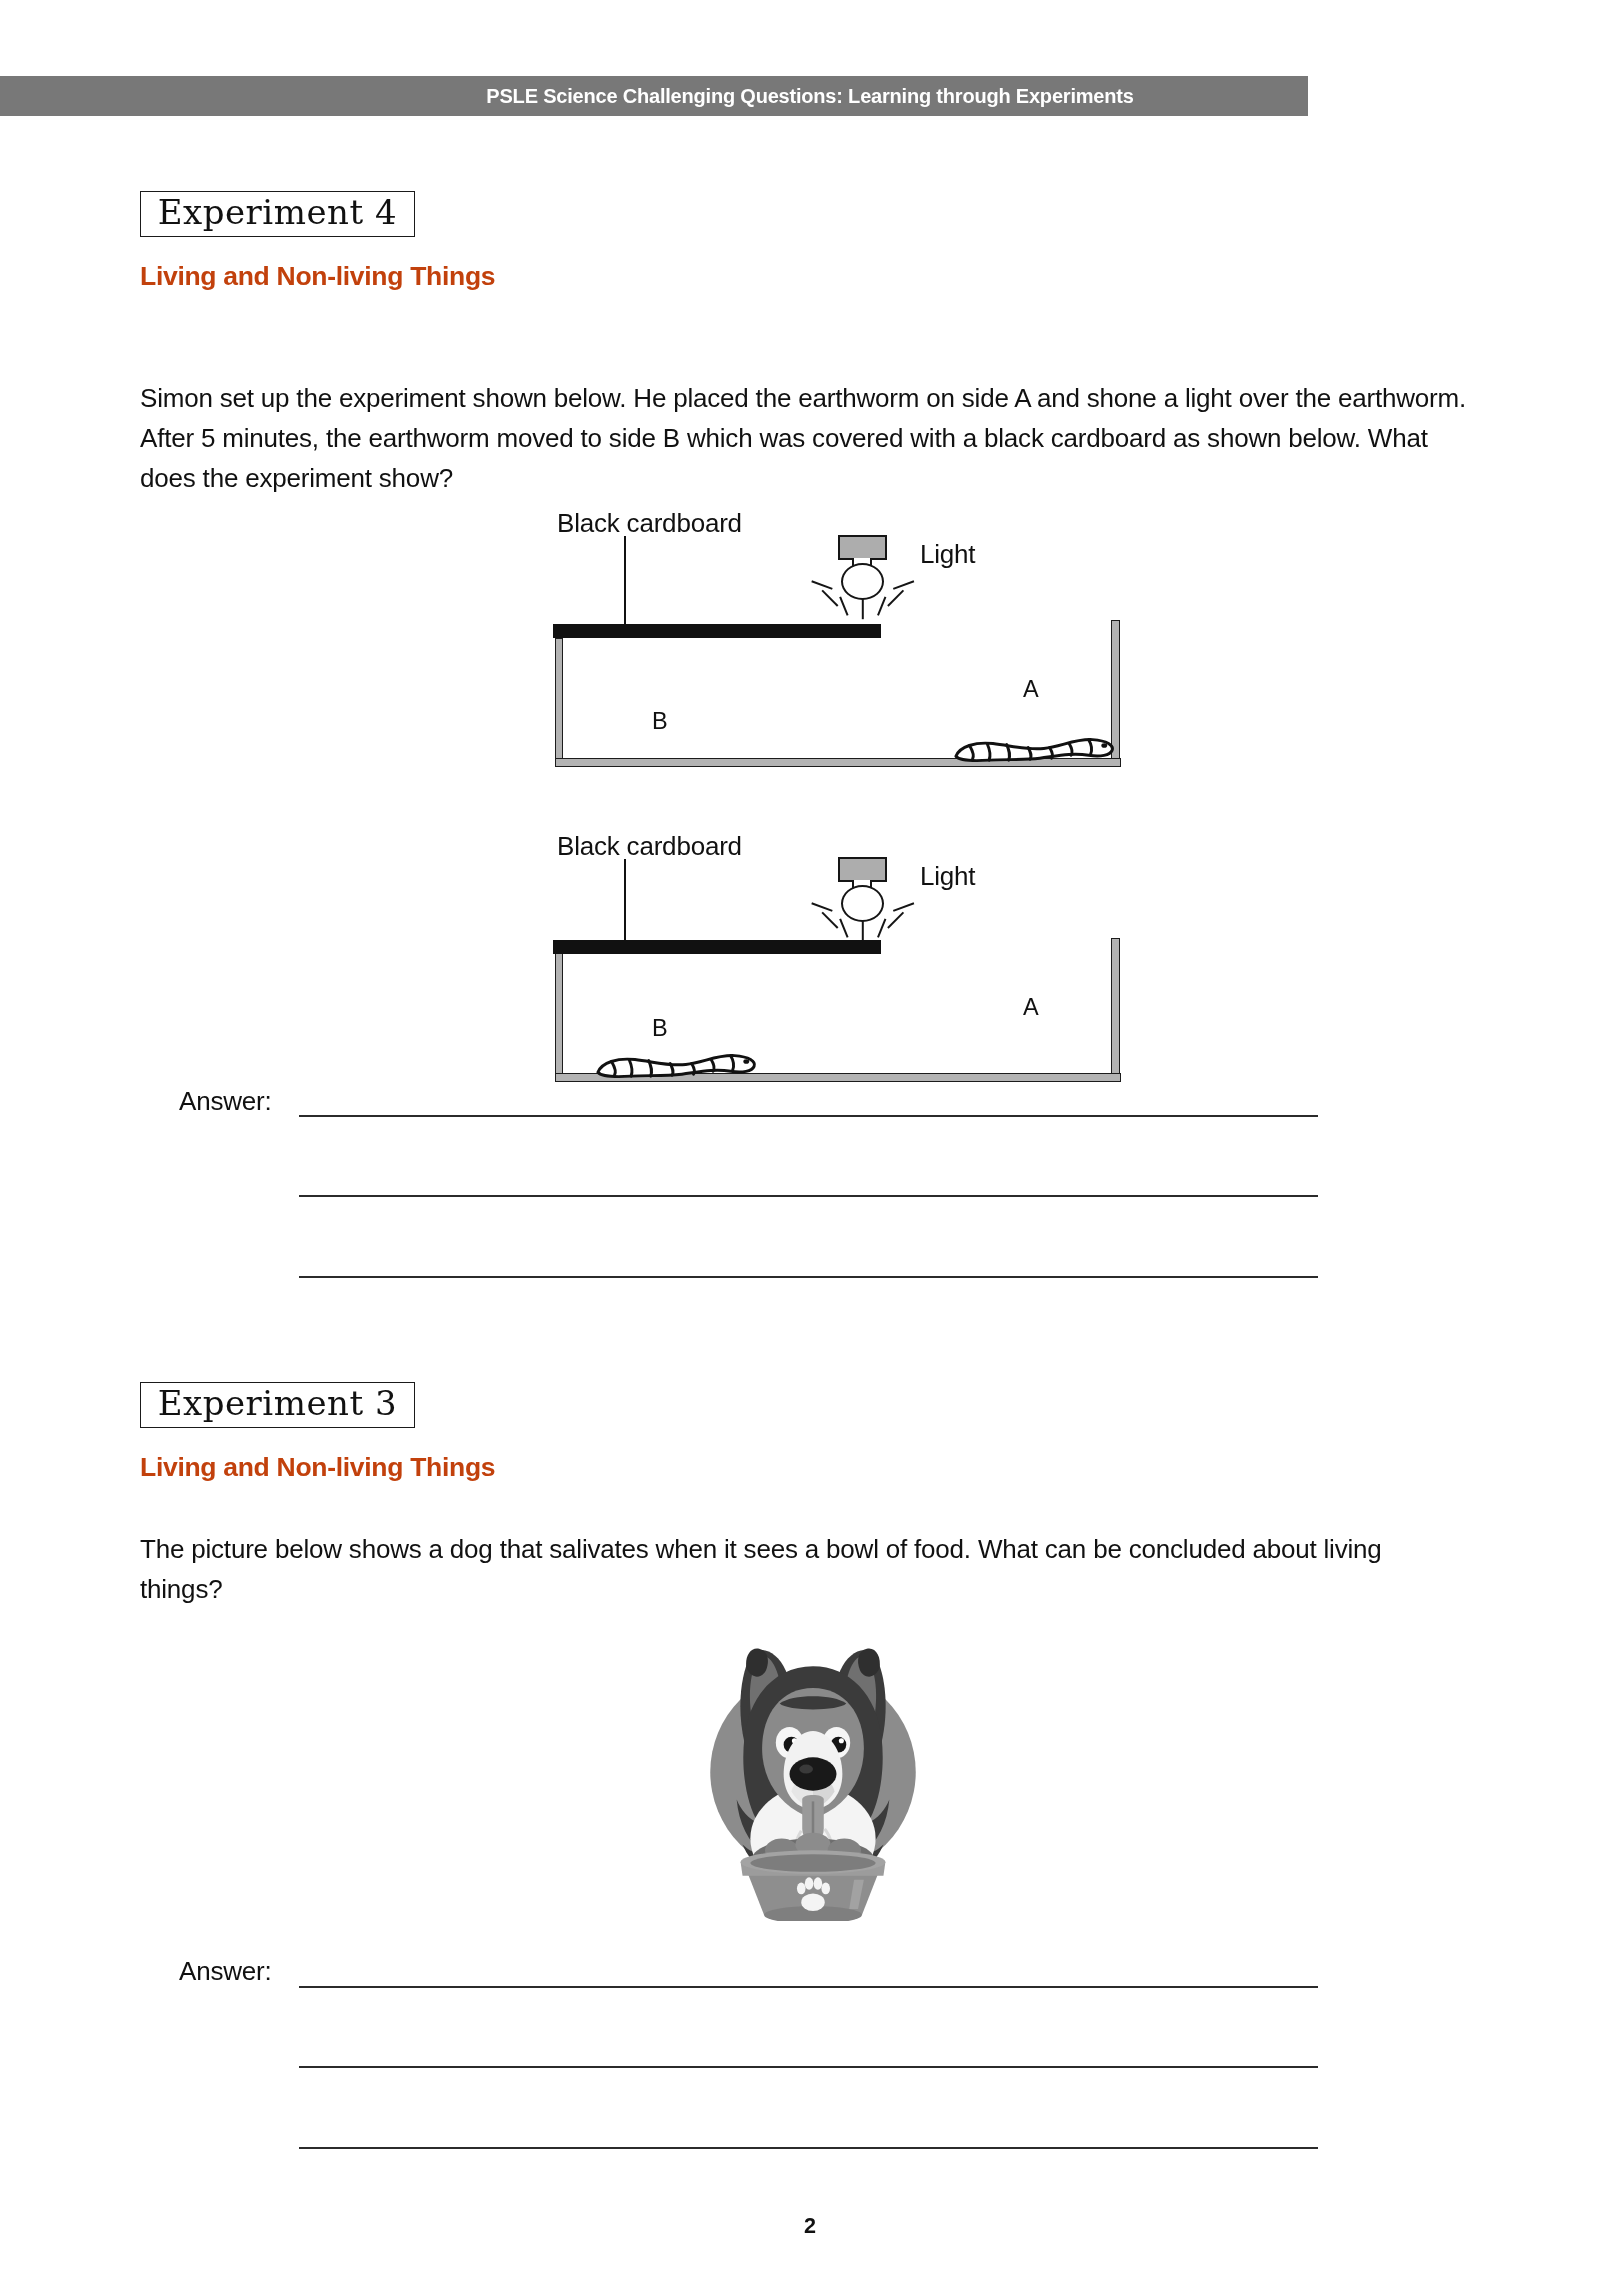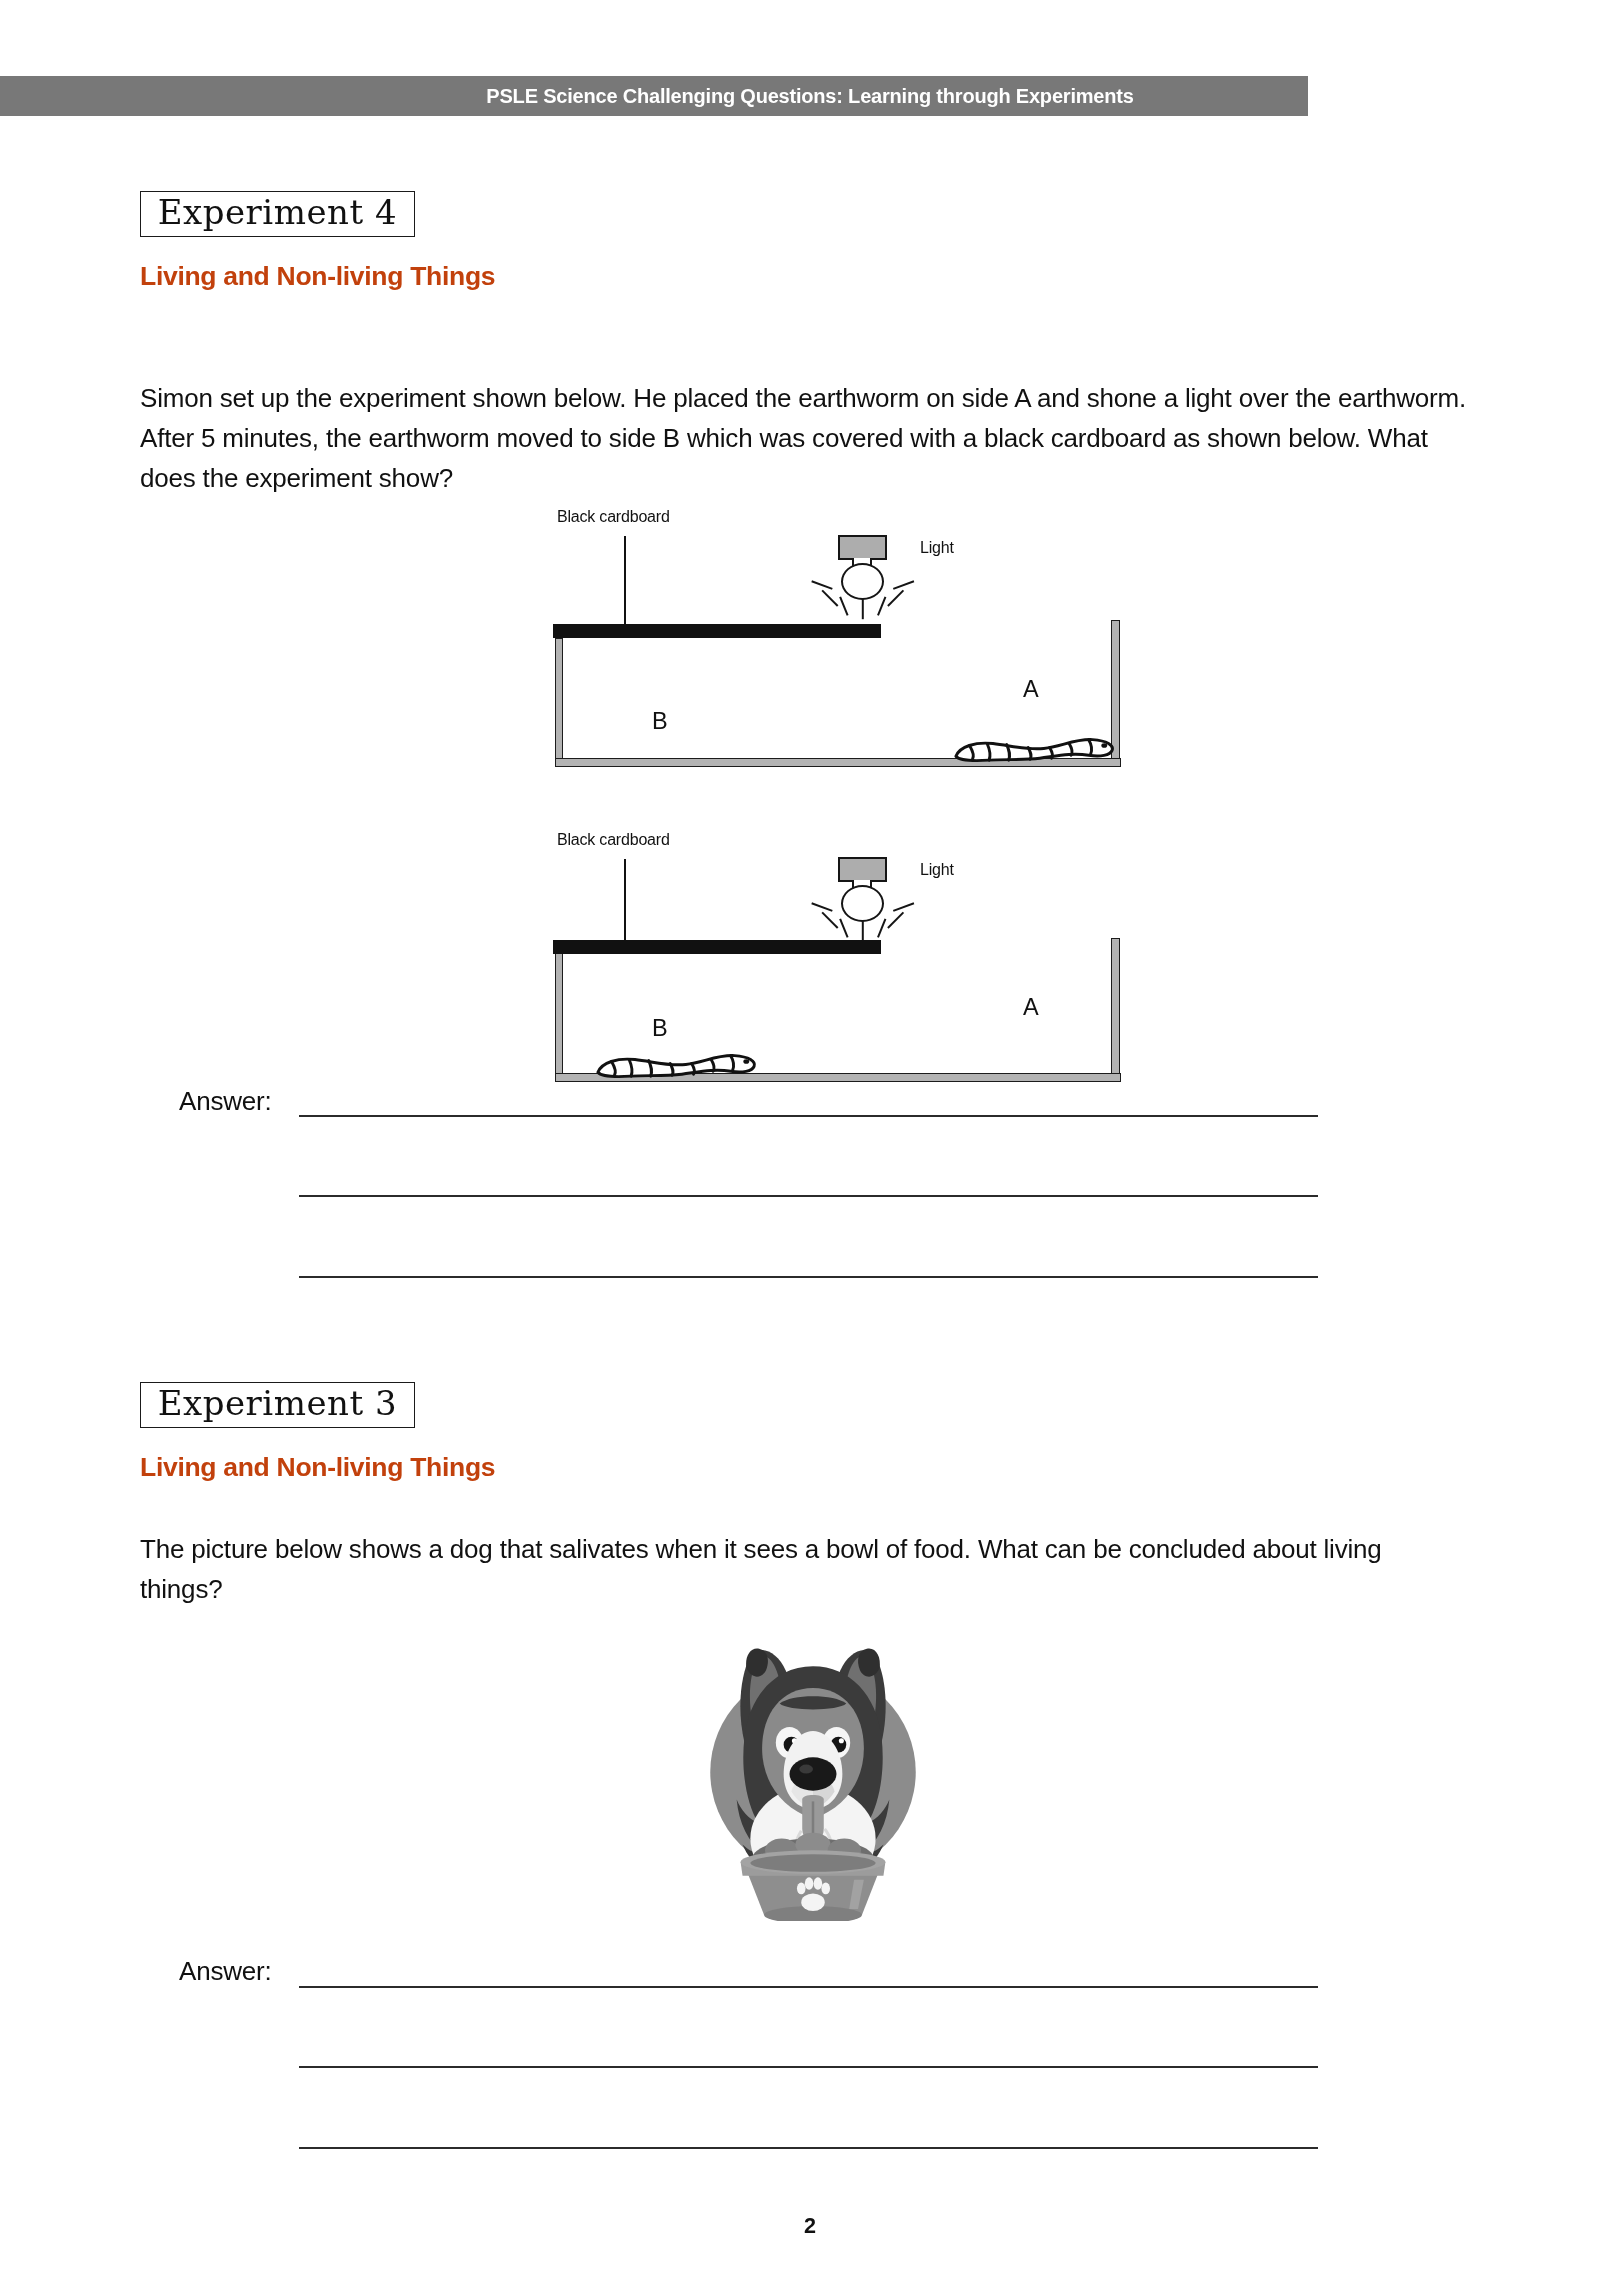--- a/index.html
+++ b/index.html
@@ -98,21 +98,21 @@
     font-weight: bold;
     color: #111111;
   }
 
   
   .diagram {
     position: absolute;
   }
   .dia-label {
     position: absolute;
-    font-size: 16px;
+    font-size: 26px;
     letter-spacing: -0.2px;
     color: #111111;
     white-space: nowrap;
   }
   .dia-label-ab {
     position: absolute;
     font-size: 23.5px;
     color: #111111;
   }
   .leader-line {

